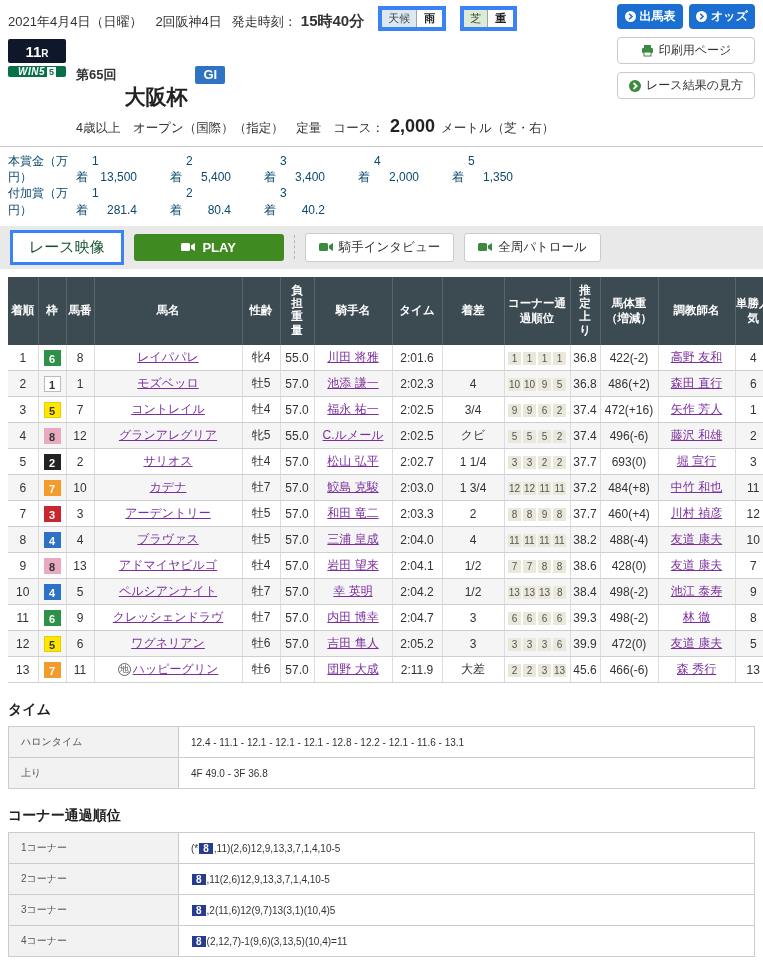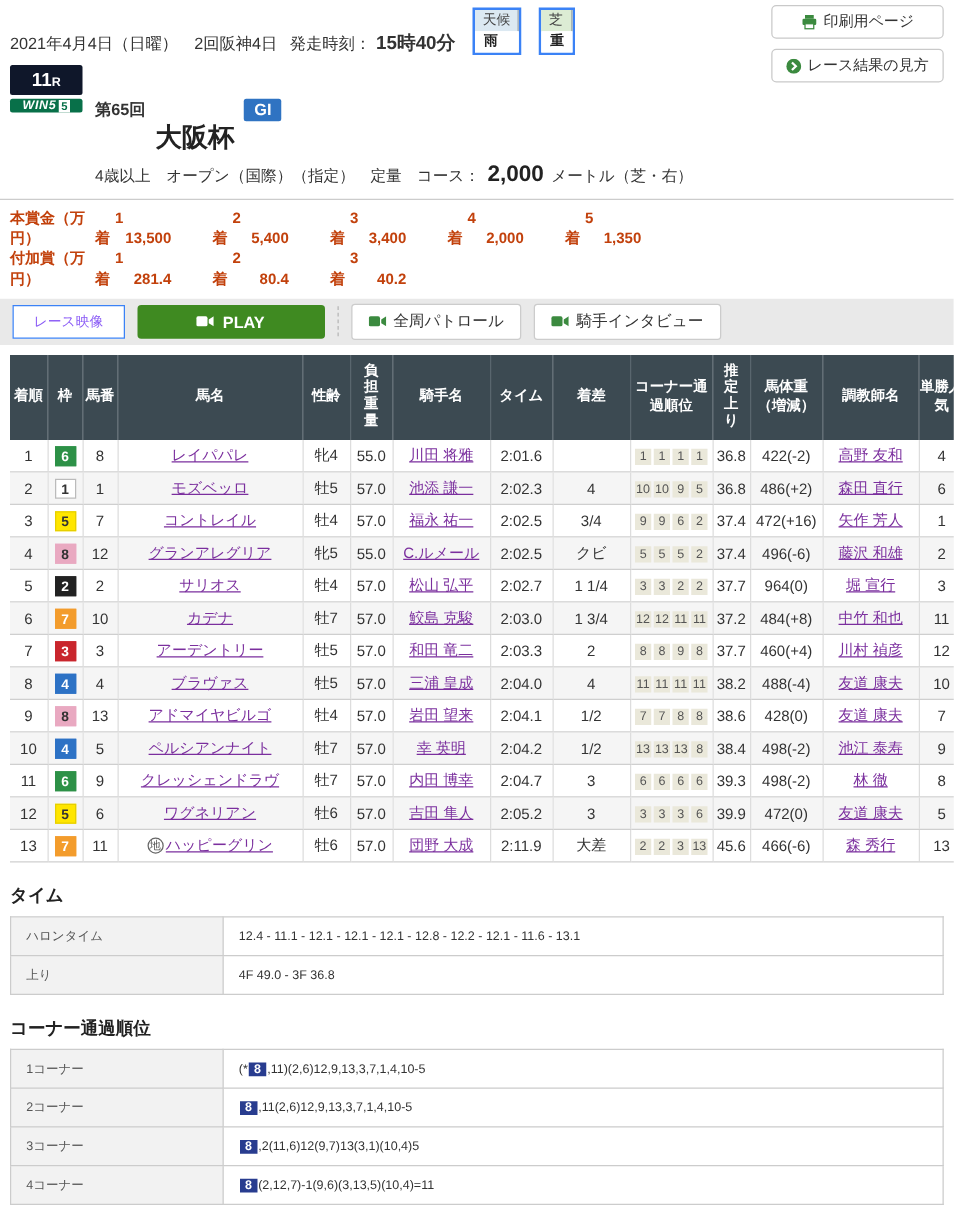--- a/index.html
+++ b/index.html
@@ -5,21 +5,21 @@
   * { box-sizing: border-box; }
   html,body { margin:0; padding:0; background:#fff; }
   body { width:763px; font-family:"Liberation Sans","DejaVu Sans",sans-serif; font-size:12px; color:#333; }
   .page { position:relative; width:763px; min-height:972px; padding:4px 8px 10px; }
 
   
   .topbar-left { display:flex; align-items:flex-end; gap:4px; padding-top:2px; }
   .date-text { font-size:13px; }
   .start-label { font-size:13px; margin-left:6px; }
   .start-time { font-size:15px; font-weight:bold; }
-  .weather-pair { display:inline-flex; border:2px solid #3b82f6; margin-left:10px; font-size:11px; line-height:1;flex-direction:column; }
+  .weather-pair { display:inline-flex; border:4px solid #3b82f6; margin-left:10px; font-size:11px; line-height:1; }
   .weather-pair .k { padding:3px 6px; border-right:1px solid #9aa4ab; color:#444; }
   .weather-pair .v { background:#fff; padding:3px 7px; font-weight:bold; color:#222; }
   .k-weather { background:#dce9f2; }
   .k-turf { background:#dcecd4; }
 
   
   .actions { position:absolute; top:4px; right:8px; width:138px; display:flex; flex-direction:column; gap:8px; }
   .actions-row { display:flex; gap:6px; }
   .btn-blue { flex:1; background:#1b6fd3; color:#fff; font-weight:bold; border-radius:4px; padding:4px 2px;
               display:flex; align-items:center; justify-content:center; gap:4px; font-size:12px; cursor:pointer; }
@@ -38,31 +38,31 @@
   .race-title-row { display:flex; align-items:center; gap:8px; }
   .round { font-size:13px; font-weight:bold; }
   .title { font-size:21px; font-weight:bold; color:#222;margin-top:44px; }
   .grade { background:#2f73c2; color:#fff; font-weight:bold; padding:1px 8px 2px; font-size:13px; border-radius:2px; }
   .conditions-row { display:flex; align-items:baseline; gap:6px; margin-top:5px; font-size:12.5px; color:#333; }
   .course-label { margin-left:6px; }
   .course-value { font-size:18px; font-weight:bold; color:#222; }
   .divider { border:none; border-top:1px solid #ccc; margin:9px -8px 0; }
 
   
-  .prize { margin-top:6px; font-size:12px; color:#c2410c;font-weight:bold; }
+  .prize { margin-top:6px; font-size:12px; color:#0c4a6e; }
   .prize-row { display:flex; line-height:1.35; }
   .prize-label { width:68px; flex:none; }
   .prize-item { width:94px; flex:none; }
   .p-rank { padding-left:16px; }
   .p-val { display:flex; gap:5px; }
   .p-num { display:inline-block; min-width:44px; text-align:right; }
 
   
   .video-strip { background:#e9e9e9; margin:8px -8px 0; padding:4px 10px; display:flex; align-items:center; gap:10px; }
-  .label-box { background:#fff; border:1px solid #3b82f6; padding:5px 16px; font-size:11px; color:#8b5cf6; }
+  .label-box { background:#fff; border:3px solid #3b82f6; padding:5px 16px; font-size:15px; color:#14532d; }
   .btn-play { background:#3f8a21; color:#fff; font-weight:bold; width:150px; display:flex; align-items:center;
               justify-content:center; gap:7px; padding:6px 0; border-radius:3px; font-size:13px; cursor:pointer; }
   .vdash { border-left:1px dashed #b5b5b5; height:24px; }
   .btn-video { background:#fff; border:1px solid #ccc; border-radius:3px; padding:5px 13px; display:flex;
                align-items:center; gap:6px; font-size:12.5px; color:#333; cursor:pointer; }
 
   
   .results { width:100%; border-collapse:collapse; margin-top:8px; table-layout:fixed; font-size:12px; }
   .results thead th { background:#3c4a52; color:#fff; font-weight:bold; border-left:1px solid #59666e;
                       padding:6px 0; font-size:11.5px; line-height:1.3; vertical-align:middle; height:68px; }
@@ -104,20 +104,40 @@
       <span class="k k-weather">天候</span>
       <span class="v">雨</span>
     </span>
     <span class="weather-pair">
       <span class="k k-turf">芝</span>
       <span class="v">重</span>
     </span>
   </div>
 
   <div class="actions">
+    <div class="actions-row">
+      <div class="btn-blue">
+        <span class="icon">
+          <svg width="11" height="11" viewBox="0 0 10 10">
+              <circle cx="5" cy="5" r="5" fill="#fff"></circle>
+              <path d="M3.8 2.5 L6.4 5 L3.8 7.5" stroke="#1b6fd3" fill="none" stroke-width="1.5"></path>
+            </svg>
+        </span>
+        <span>出馬表</span>
+      </div>
+      <div class="btn-blue">
+        <span class="icon">
+          <svg width="11" height="11" viewBox="0 0 10 10">
+              <circle cx="5" cy="5" r="5" fill="#fff"></circle>
+              <path d="M3.8 2.5 L6.4 5 L3.8 7.5" stroke="#1b6fd3" fill="none" stroke-width="1.5"></path>
+            </svg>
+        </span>
+        <span>オッズ</span>
+      </div>
+    </div>
     <div class="btn-white">
       <span class="icon">
         <svg width="13" height="12" viewBox="0 0 13 12">
             <rect x="3" y="0" width="7" height="3" fill="#3b8a3f"></rect>
             <rect x="1" y="3" width="11" height="5" rx="1" fill="#3b8a3f"></rect>
             <rect x="3" y="7" width="7" height="4" fill="#fff" stroke="#3b8a3f"></rect>
           </svg>
       </span>
       <span>印刷用ページ</span>
     </div>
@@ -234,30 +254,30 @@
       <span>PLAY</span>
     </div>
     <div class="vdash"></div>
     <div class="btn-video">
       <span class="icon">
         <svg width="14" height="10" viewBox="0 0 14 10">
             <rect x="0" y="1" width="9" height="8" rx="1.5" fill="#3b8a3f"></rect>
             <path d="M10 3.5 L14 1 L14 9 L10 6.5 Z" fill="#3b8a3f"></path>
           </svg>
       </span>
-      <span>全周パトロール</span>
+      <span>騎手インタビュー</span>
     </div>
     <div class="btn-video">
       <span class="icon">
         <svg width="14" height="10" viewBox="0 0 14 10">
             <rect x="0" y="1" width="9" height="8" rx="1.5" fill="#3b8a3f"></rect>
             <path d="M10 3.5 L14 1 L14 9 L10 6.5 Z" fill="#3b8a3f"></path>
           </svg>
       </span>
-      <span>騎手インタビュー</span>
+      <span>全周パトロール</span>
     </div>
   </div>
 
   <table class="results">
     <colgroup>
       <col style="width:30px">
         <col style="width:28px">
         <col style="width:28px">
         <col style="width:148px">
       <col style="width:38px">
@@ -359,21 +379,21 @@
           <td><span class="frame" style="background: rgb(34, 34, 34); color: rgb(255, 255, 255); border: 1px solid rgb(34, 34, 34);">2</span></td>
           <td>2</td>
           <td class="left"><a class="plink">サリオス</a></td>
           <td>牡4</td>
           <td>57.0</td>
           <td class="left"><a class="plink">松山 弘平</a></td>
           <td class="left">2:02.7</td>
           <td class="left">1 1/4</td>
           <td><span class="corner-badge">3</span><span class="corner-badge">3</span><span class="corner-badge">2</span><span class="corner-badge">2</span></td>
           <td>37.7</td>
-          <td class="left">964(0)</td>
+          <td class="left">693(0)</td>
           <td class="left"><a class="plink">堀 宣行</a></td>
           <td>3</td>
         </tr>
         <tr>
           <td>6</td>
           <td><span class="frame" style="background: rgb(243, 156, 44); color: rgb(255, 255, 255); border: 1px solid rgb(243, 156, 44);">7</span></td>
           <td>10</td>
           <td class="left"><a class="plink">カデナ</a></td>
           <td>牡7</td>
           <td>57.0</td>

